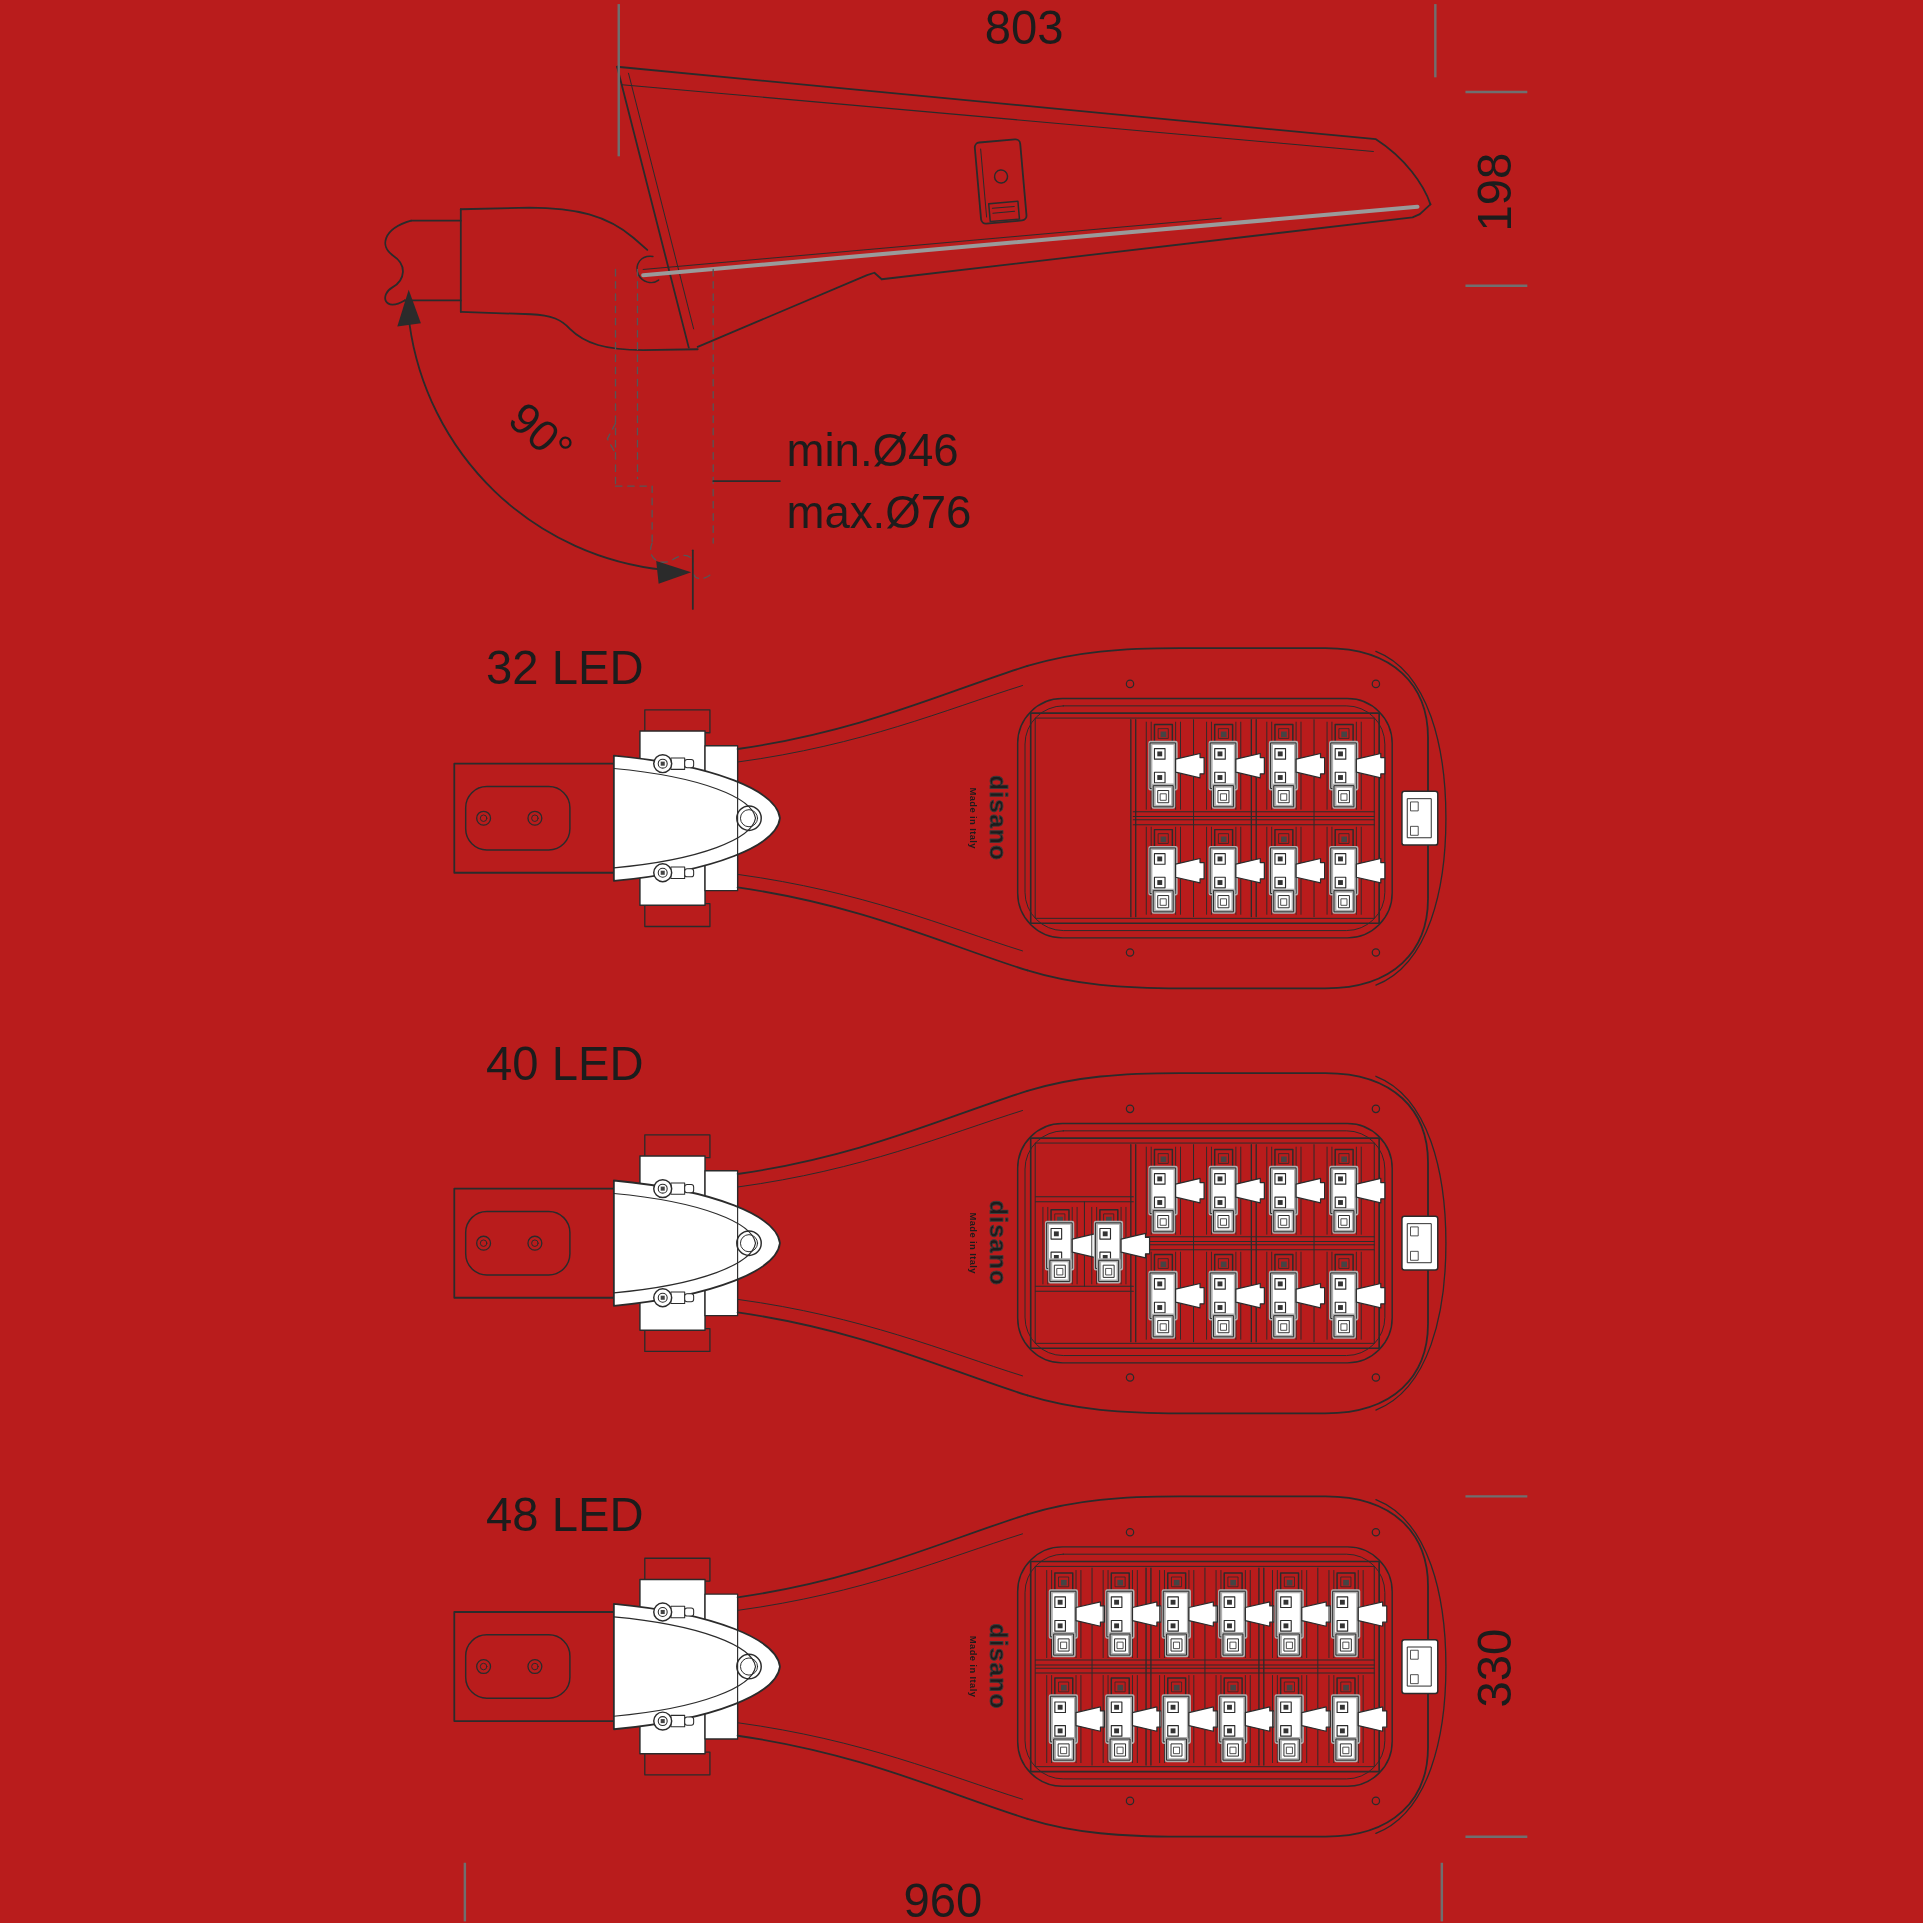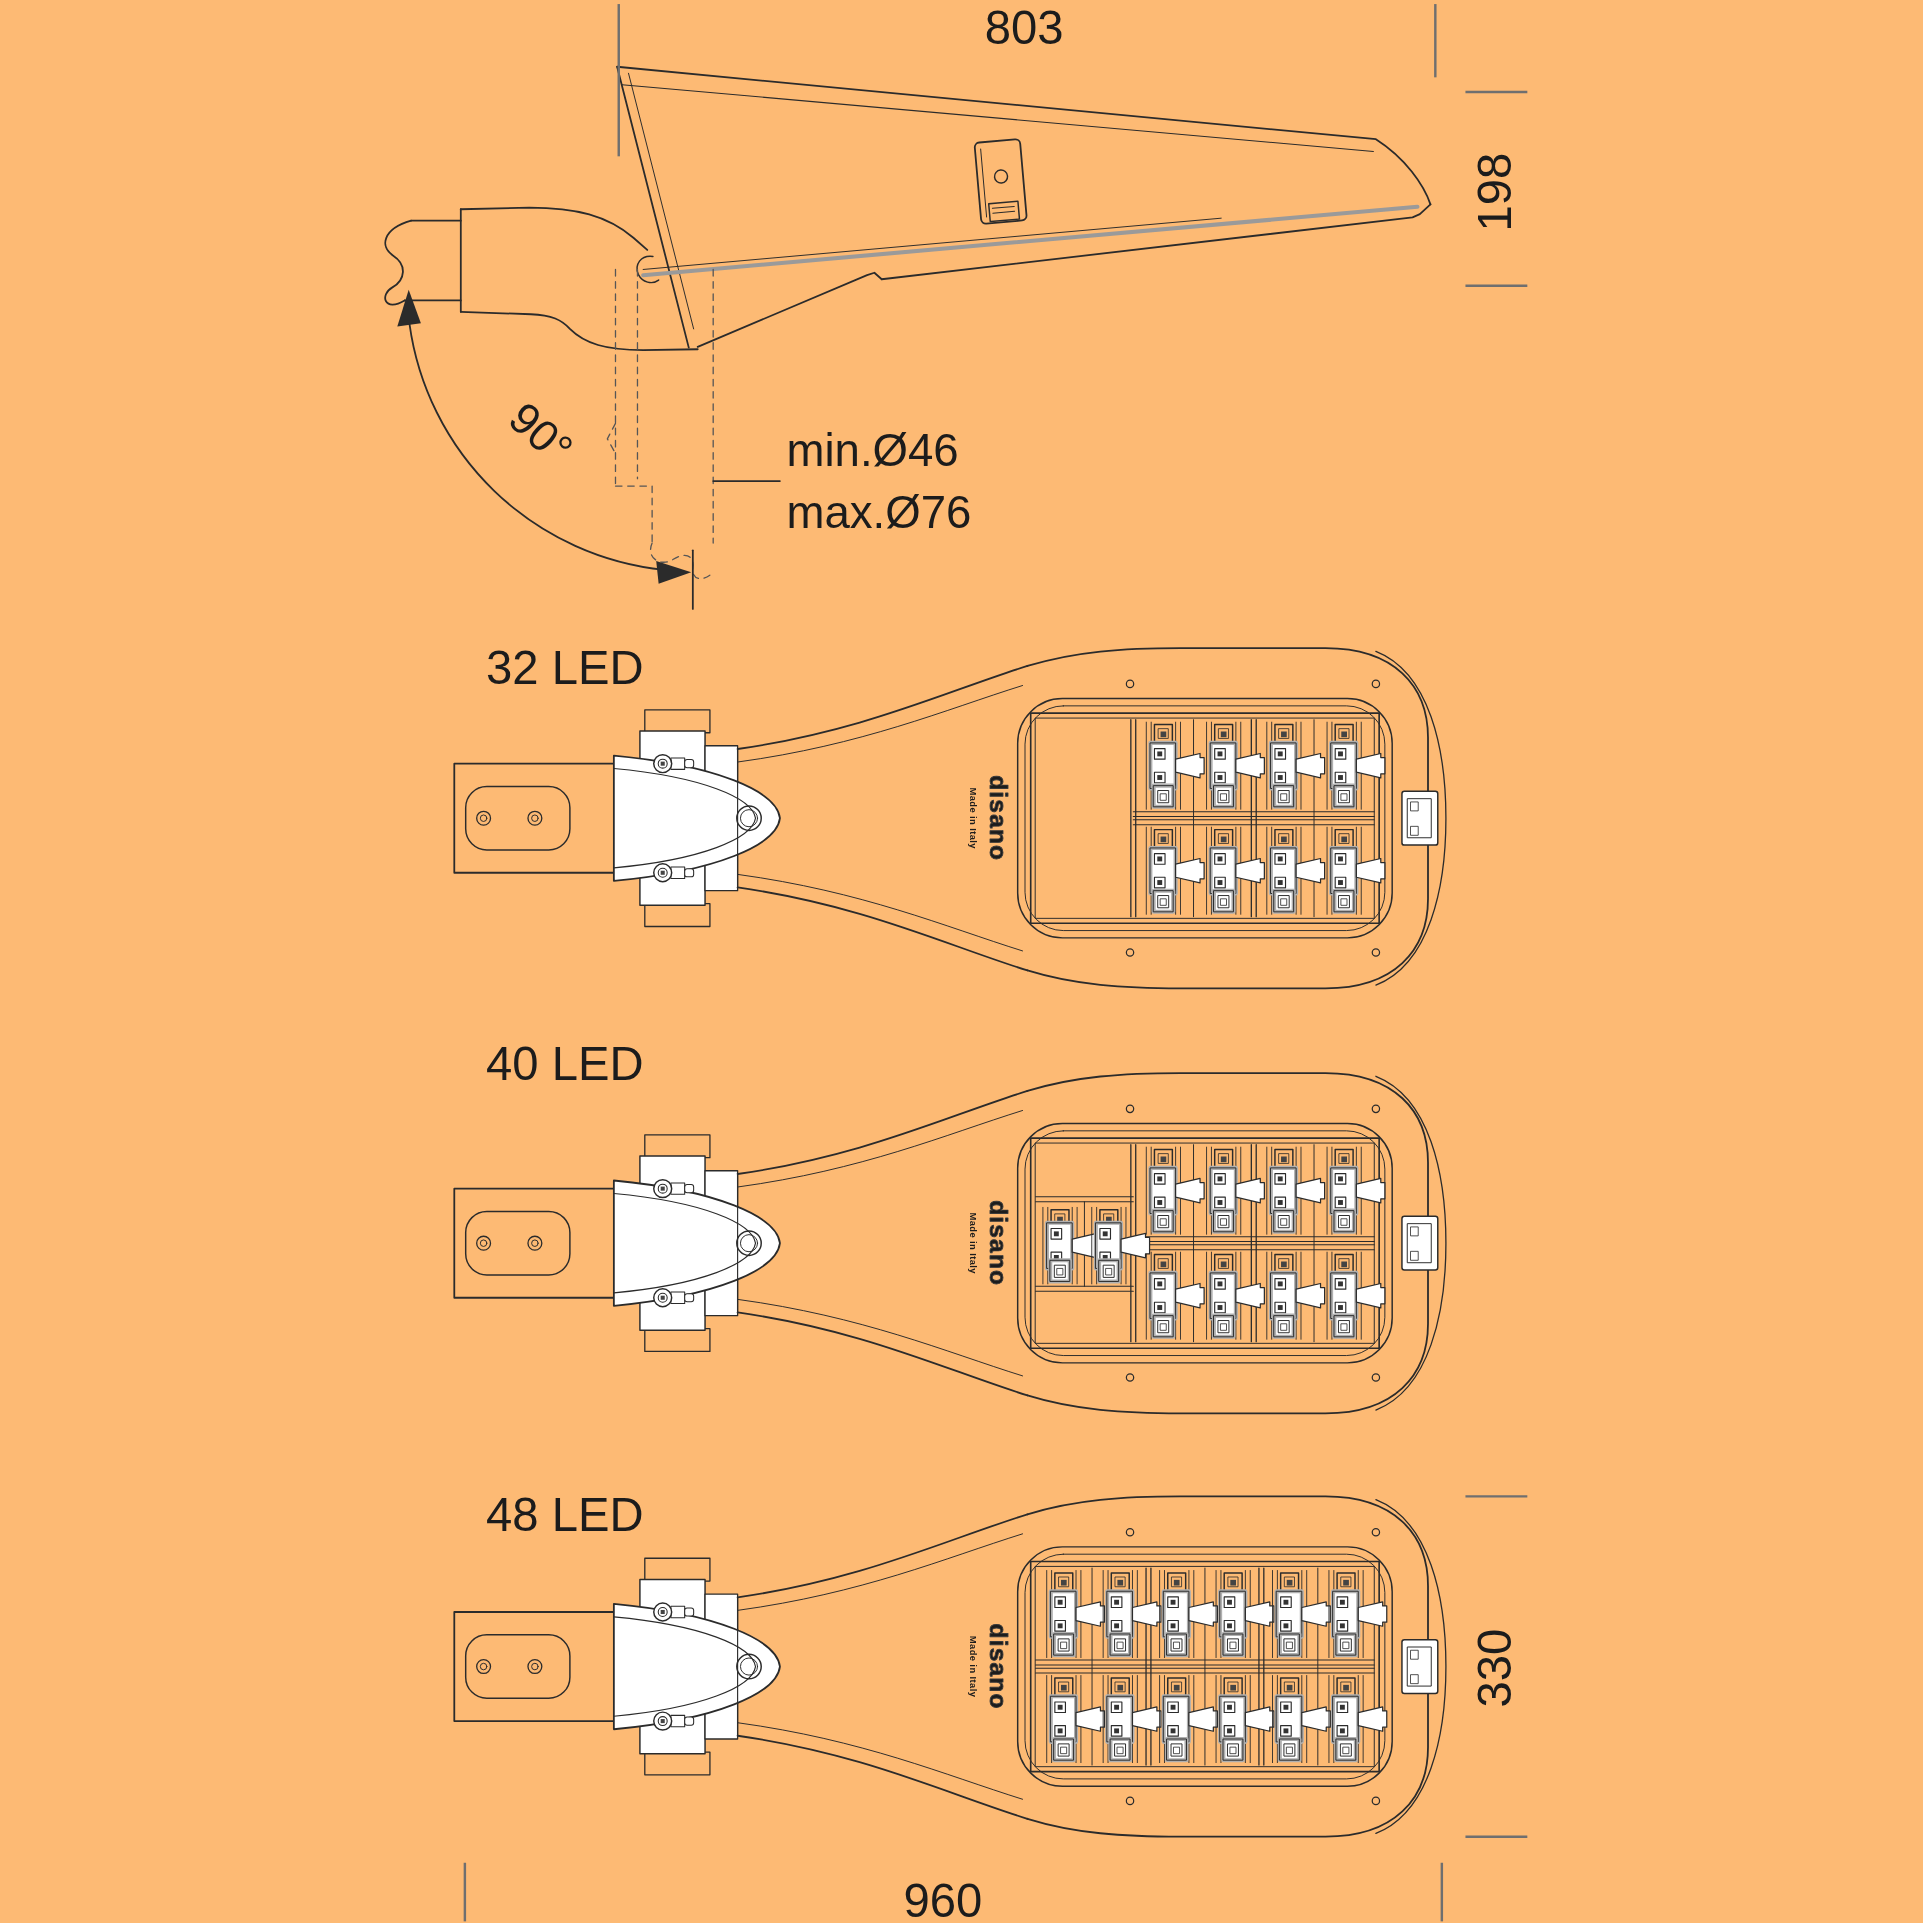--- a/index.html
+++ b/index.html
@@ -1,16 +1,16 @@
 <!DOCTYPE html>
 <html style="font-size:13px"><head>
 <meta charset="utf-8">
 <style>
   html,body{margin:0;padding:0;background:#fff}
-  .canvas{position:relative;width:1923px;height:1923px;background:#fdba74;font-family:"Liberation Sans",sans-serif;overflow:hidden}
+  .canvas{position:relative;width:1923px;height:1923px;background:#b91c1c;font-family:"Liberation Sans",sans-serif;overflow:hidden}
   svg{position:absolute;left:0;top:0}
   svg text{font-family:"Liberation Sans","DejaVu Sans",sans-serif;fill:#1c1c1c}
   .dim{font-size:58px}
   .mm{font-size:56px}
   .ang{font-size:54px}
   .lbl{font-size:58px}
   .logo{font-size:30px;font-weight:bold;letter-spacing:1.5px}
   .madein{font-size:11.5px;font-weight:bold;letter-spacing:.5px}
 </style>
 </head>

